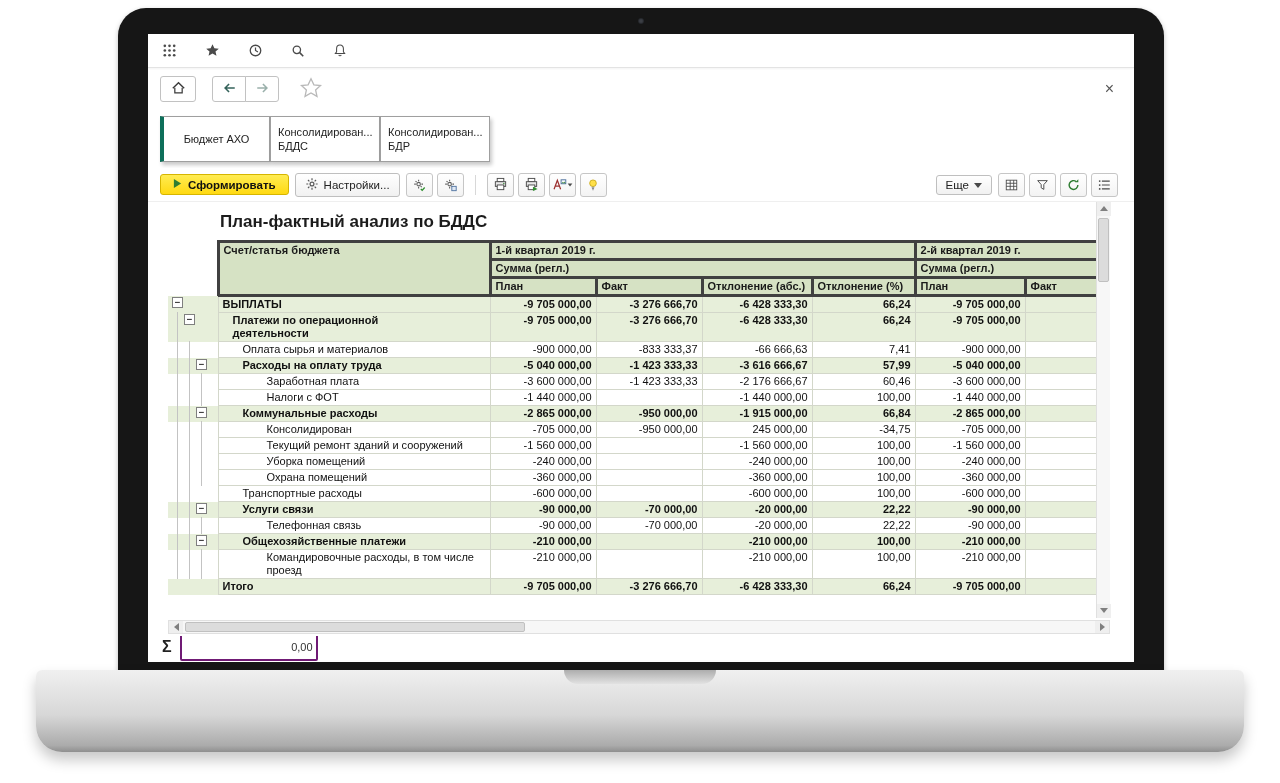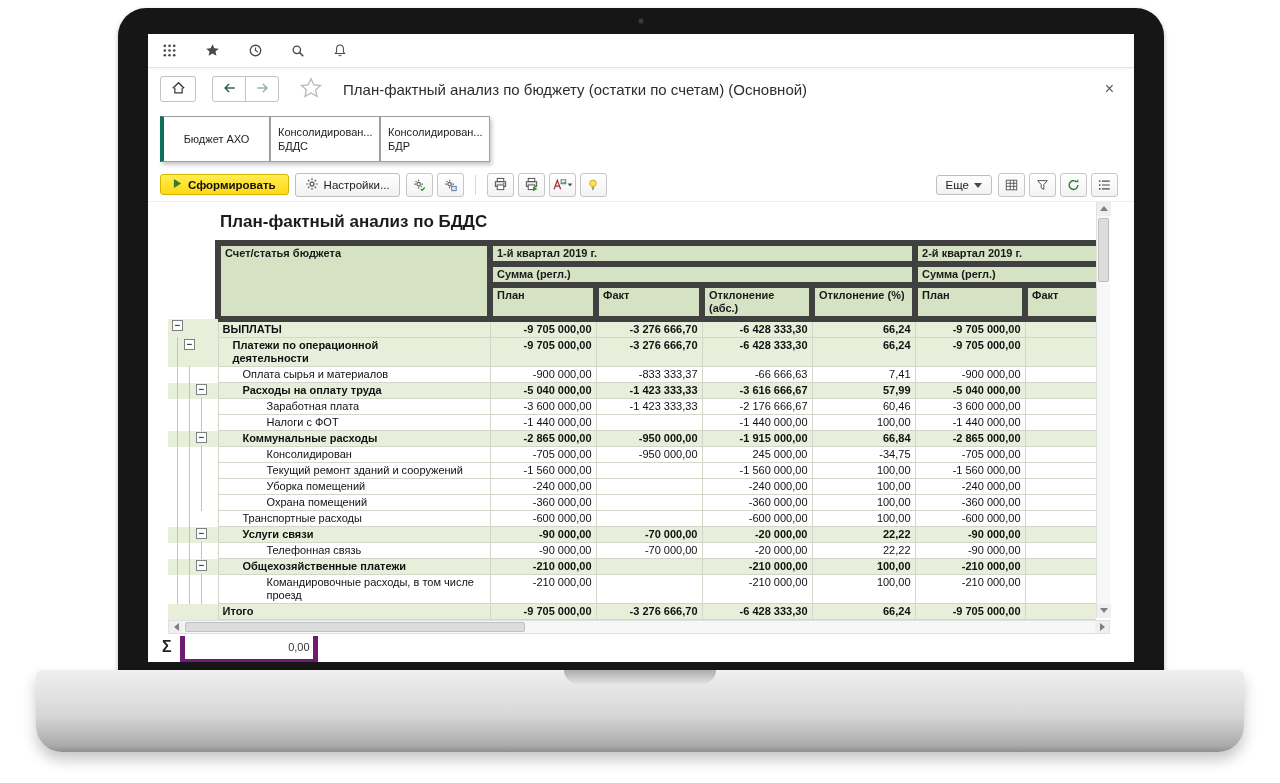--- a/index.html
+++ b/index.html
@@ -84,21 +84,21 @@
   .iconstrip { display:inline-flex; gap:4px; align-items:center; }
   .vsep { width:1px; height:20px; background:#d8d8d8; margin:0 5px; display:inline-block; }
   .spacer { flex:1; }
 
   
   .report { flex:1; position:relative; background:#fff; overflow:hidden; }
   .report-title { margin:10px 0 8px 72px; font-size:17px; font-weight:700; color:#1c1c1c; }
   .table-wrap { margin-left:20px; width:928px; overflow:hidden; }
   table { border-collapse:collapse; table-layout:fixed; width:1007px; font-size:11px; }
   th {
-    background:#d6e2c4; border:6px solid #404040; font-weight:700; text-align:left;
+    background:#d6e2c4; border:3px solid #404040; font-weight:700; text-align:left;
     padding:1px 4px; vertical-align:top; color:#1a1a1a; line-height:13px;
   }
   th.gutter-h { background:#fff; border:none; }
   td { border:1px solid #d3d7ca; padding:1px 4px; line-height:13px; vertical-align:top; color:#111; }
   td.num { text-align:right; white-space:nowrap; }
   tr.group td, tr.total td { background:#e7efda; font-weight:700; }
   tr.detail td { background:#fff; }
   td.gutter { border:none; background:#fff; position:relative; }
   td.lab { white-space:normal; }
   .ind0 { padding-left:4px; } .ind1 { padding-left:14px;margin-top:27px; }
@@ -123,21 +123,21 @@
   .hs-thumb { position:absolute; left:16px; top:1px; width:340px; height:10px; background:#dcdcdc; border:1px solid #c0c0c0; border-radius:2px; }
   .tri-up,.tri-down,.tri-left,.tri-right { display:block; width:0; height:0; margin:4px auto; }
   .tri-up { border-left:4px solid transparent; border-right:4px solid transparent; border-bottom:5px solid #7f7f7f; }
   .tri-down { border-left:4px solid transparent; border-right:4px solid transparent; border-top:5px solid #7f7f7f; }
   .tri-left { border-top:4px solid transparent; border-bottom:4px solid transparent; border-right:5px solid #7f7f7f; margin-top:2px; }
   .tri-right { border-top:4px solid transparent; border-bottom:4px solid transparent; border-left:5px solid #7f7f7f; margin-top:2px; }
 
   
   .statusbar { height:26px; flex:0 0 26px; display:flex; align-items:center; gap:8px; padding:0 0 4px 14px; background:#fff; }
   .sigma { font-size:16px; font-weight:700; color:#222; }
-  .sum-input { width:138px; height:16px; border:5px solid #701a75; border-radius:2px; font-size:11px; text-align:right; padding:12px 3px; color:#333; background:#fff; font-family:inherit; }
+  .sum-input { width:138px; height:16px; border:2px solid #701a75; border-radius:2px; font-size:11px; text-align:right; padding:12px 3px; color:#333; background:#fff; font-family:inherit; }
 </style>
 </head>
 <body>
 
 <div class="laptop">
   <div class="bezel">
     <div class="camera"></div>
     <div class="screen">
 
       <div class="topbar">
@@ -200,21 +200,20 @@
             <span><svg viewBox="0 0 16 16" width="15" height="14">
                   <path d="M2 8h10.5M8.5 3.5L13 8l-4.5 4.5" fill="none" stroke="#9ab0ab" stroke-width="1.8"></path>
                 </svg></span>
           </button>
         </span>
         <button class="star-btn">
           <span><svg viewBox="0 0 24 24" width="24" height="24">
                 <path d="M12 2.8l2.9 6 6.6.7-4.9 4.4 1.4 6.5-6-3.4-6 3.4 1.4-6.5-4.9-4.4 6.6-.7z" fill="#fff" stroke="#b9b9b9" stroke-width="1.3"></path>
               </svg></span>
         </button>
-        <span class="win-title">План-фактный анализ по бюджету (остатки по счетам) (Основной)</span>
         <span class="flex-spacer"></span>
         <button class="close-btn">×</button>
       </div>
 
       <div class="tabsrow">
           <div class="tab tab-accent tab-center">
             <div class="tab-line">Бюджет АХО</div>
           </div>
           <div class="tab">
             <div class="tab-line">Консолидирован...</div>

